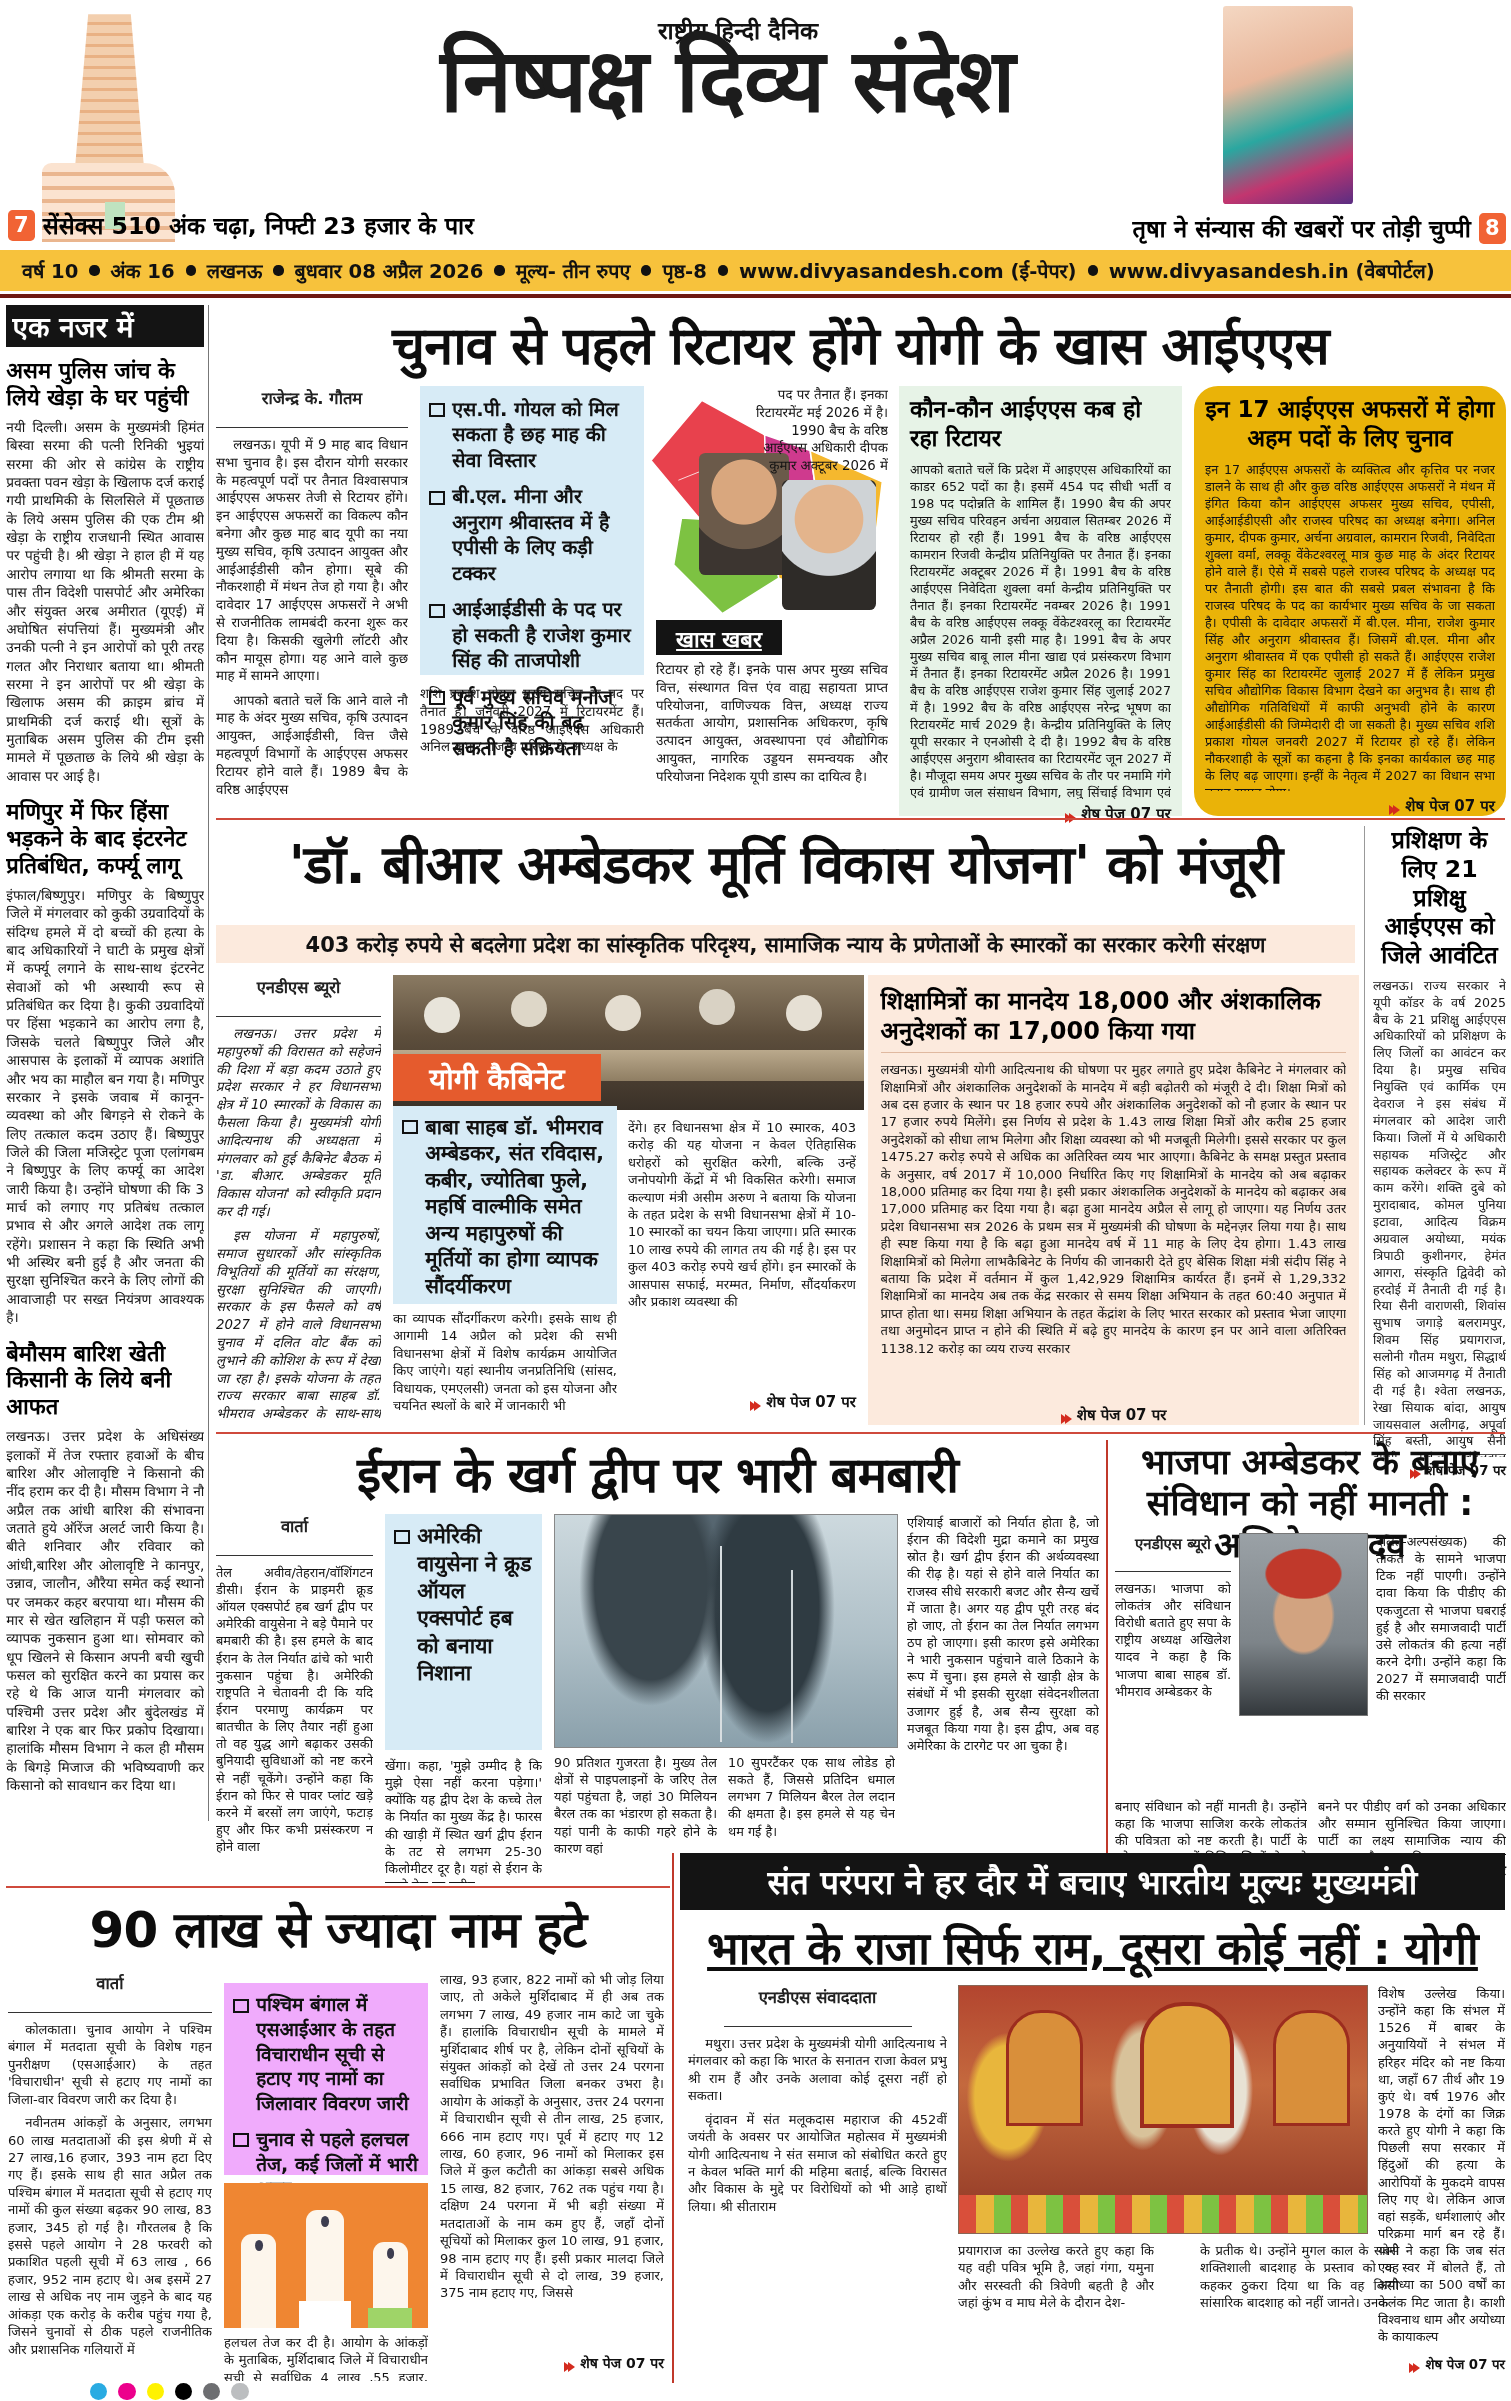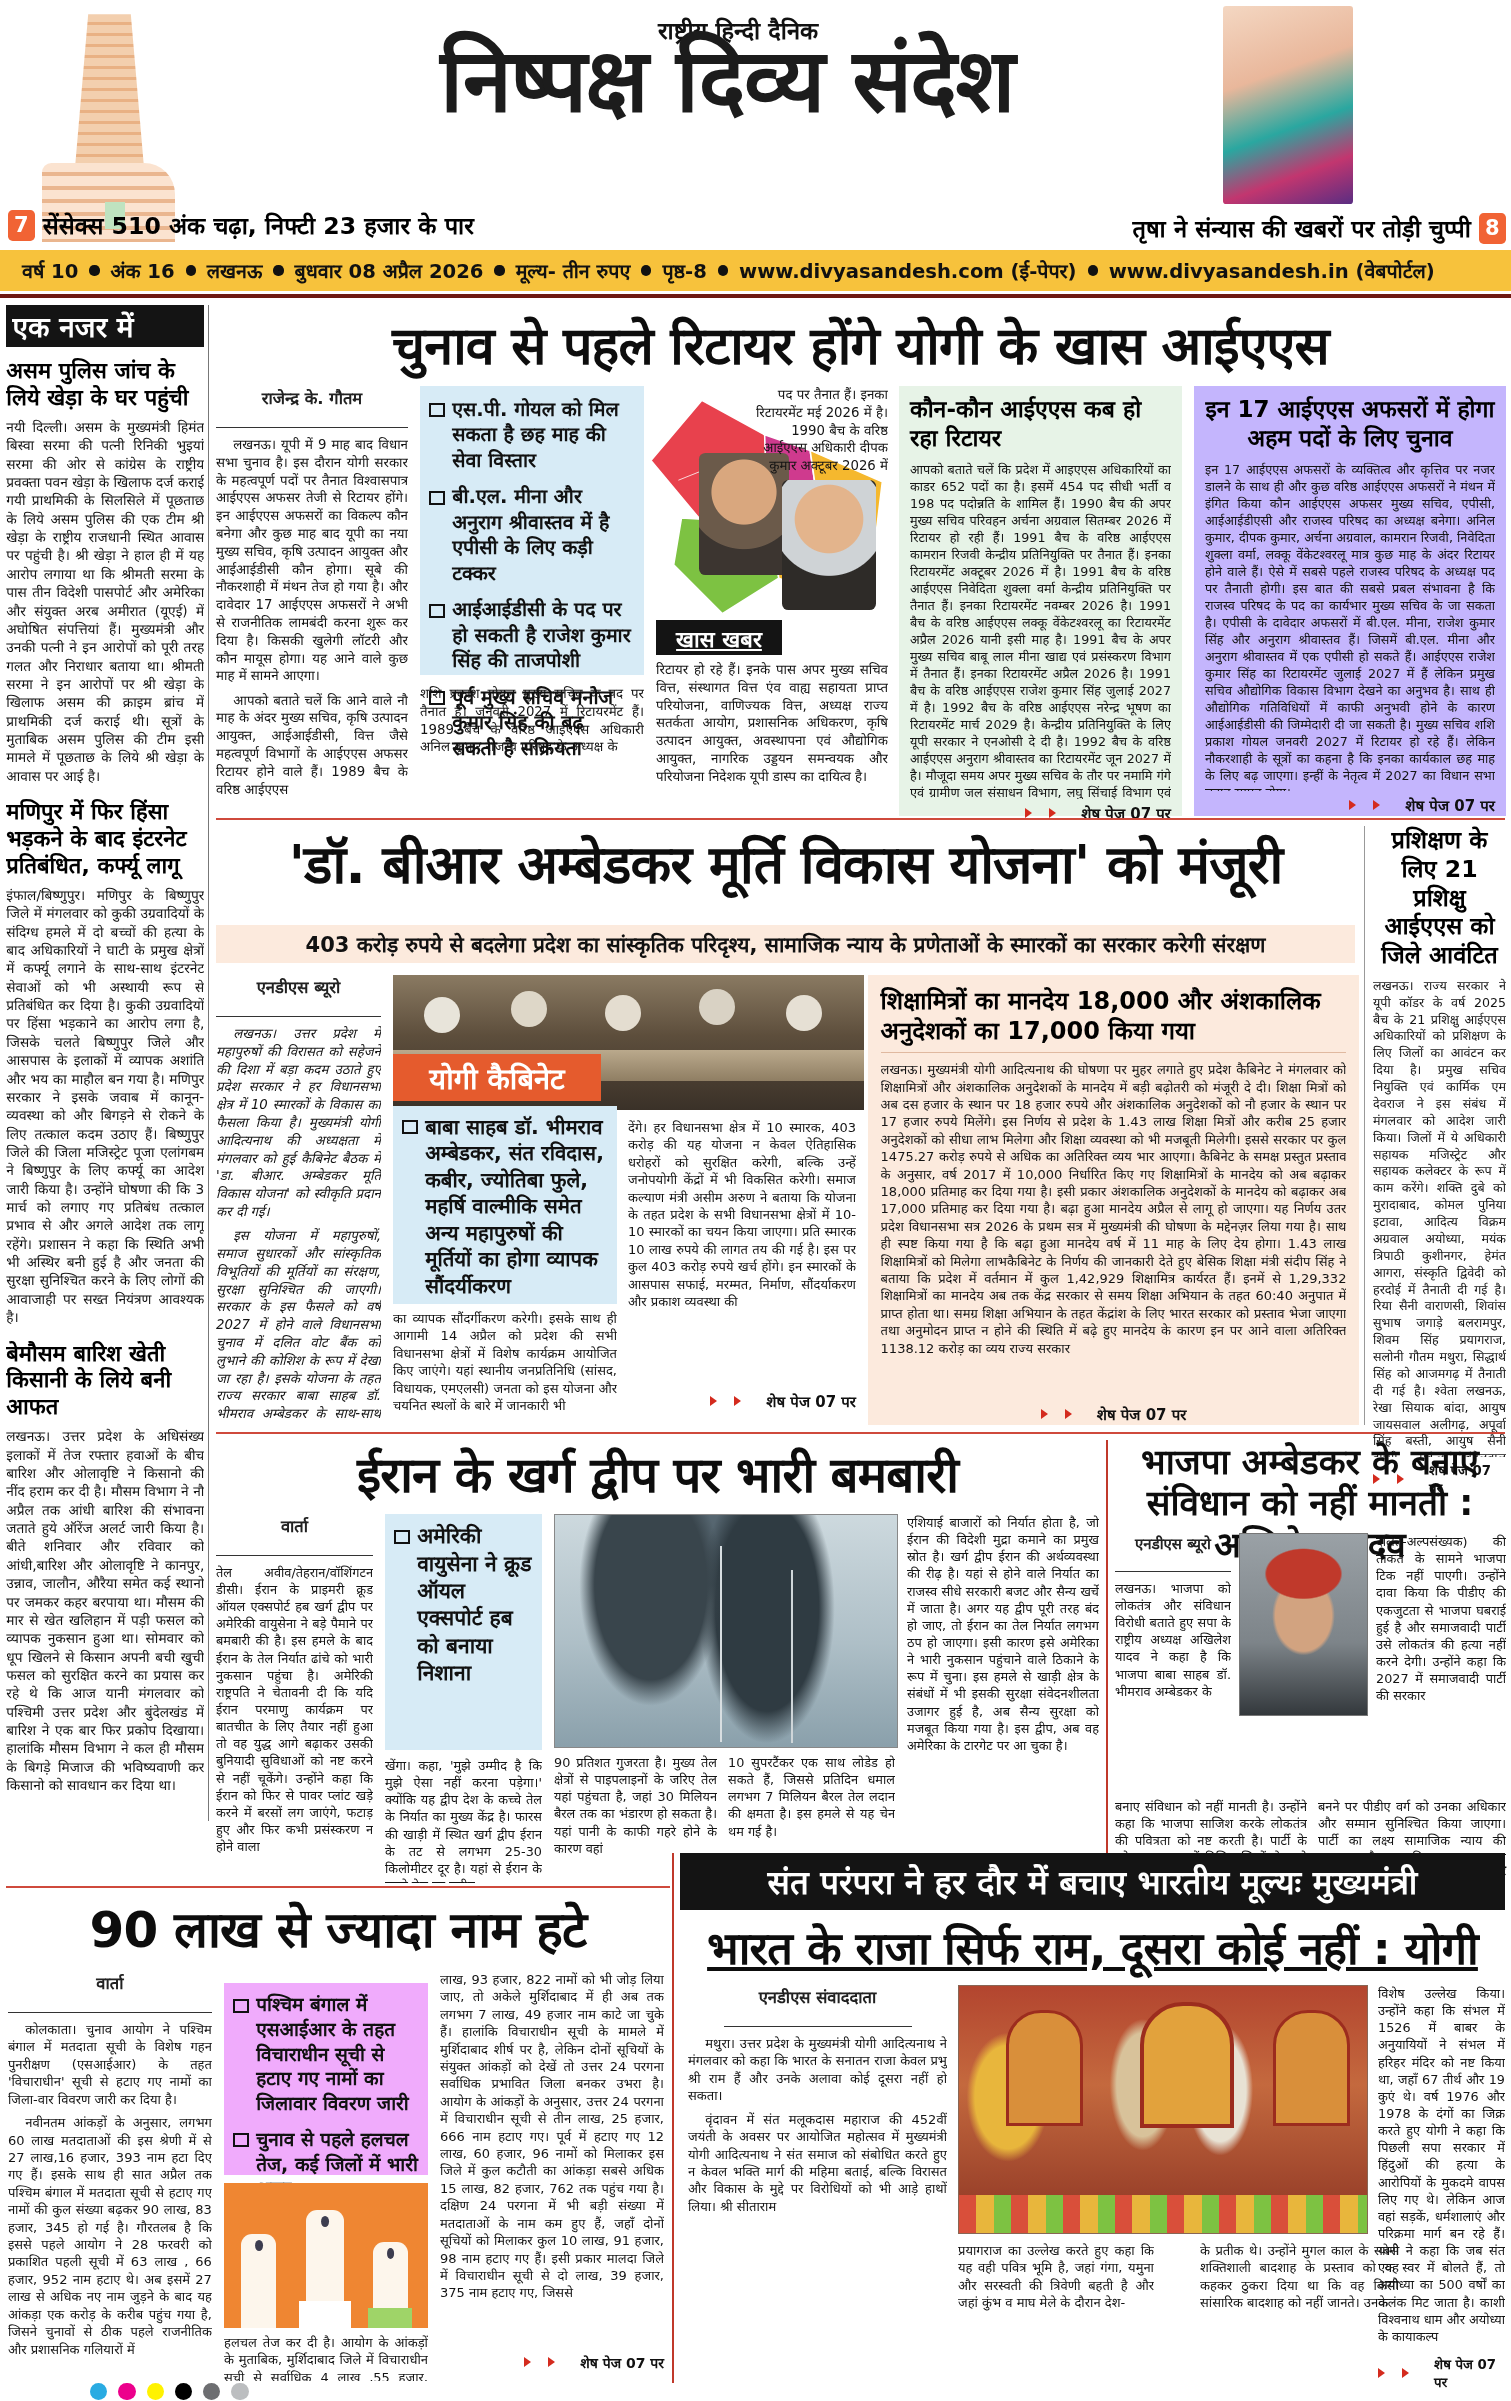--- a/index.html
+++ b/index.html
@@ -4,21 +4,21 @@
 <style>
   html,body{margin:0;padding:0;background:#e9e9e9;}
   #page{position:relative;width:1512px;height:2401px;background:#ffffff;margin:0 auto;
         font-family:"DejaVu Sans",sans-serif;color:#111;overflow:hidden;}
   .abs{position:absolute;}
   .t{font-size:13.3px;line-height:1.34;text-align:justify;color:#141414;overflow:hidden;}
   .t p{margin:0 0 6.3px 0;text-indent:17.3px;}
   .byline{font-weight:bold;text-align:center;font-size:16.5px;color:#222;
           border-bottom:1.6px solid #333;padding-bottom:18px;margin-bottom:7.9px;}
   .story-title{font-weight:bold;color:#000;line-height:1.22;}
-  .jump{display:flex;justify-content:flex-end;align-items:center;gap:20px;font-weight:bold;font-size:15px;margin-top:4.7px;}
+  .jump{display:flex;justify-content:flex-end;align-items:flex-end;gap:0;font-weight:bold;font-size:15px;margin-top:4.7px;}
   .jarr{width:0;height:0;border:5.5px solid transparent;border-left:7.9px solid #d42b1e;display:inline-block;}
   .jarr.j2{margin-left:-7.9px;}
   .sq{display:inline-block;width:11.8px;height:10.2px;border:2.4px solid #111;margin-right:7px;flex:0 0 auto;margin-top:6.3px;}
   .bullet-item{display:flex;font-weight:bold;line-height:1.3;margin-bottom:11px;}
   .dot{display:inline-block;width:10.2px;height:10.2px;border-radius:50%;background:#111;margin:0 11px;vertical-align:middle;flex:0 0 auto;}
   .photo{background-size:cover;overflow:hidden;}
   .vline{width:1.6px;background:#c0392b;}
   .hline{height:1.6px;background:#cf4a3c;}
   .badge{display:inline-flex;align-items:center;justify-content:center;width:27px;height:31px;
          background:#f16334;color:#fff;font-weight:bold;font-size:21px;border-radius:4.7px;flex:0 0 auto;}
@@ -149,21 +149,21 @@
   <div class="abs" style="left:899px;top:386px;width:283px;height:430px;background:#e7f3e7;padding:9.4px 11px;box-sizing:border-box;">
     <div class="boxtitle" style="font-size:23px;">कौन-कौन आईएएस कब हो रहा रिटायर</div>
     <div class="t" style="font-size:12.7px;height:338px;">आपको बताते चलें कि प्रदेश में आइएएस अधिकारियों का काडर 652 पदों का है। इसमें 454 पद सीधी भर्ती व 198 पद पदोन्नति के शामिल हैं। 1990 बैच की अपर मुख्य सचिव परिवहन अर्चना अग्रवाल सितम्बर 2026 में रिटायर हो रही हैं। 1991 बैच के वरिष्ठ आईएएस कामरान रिजवी केन्द्रीय प्रतिनियुक्ति पर तैनात हैं। इनका रिटायरमेंट अक्टूबर 2026 में है। 1991 बैच के वरिष्ठ आईएएस निवेदिता शुक्ला वर्मा केन्द्रीय प्रतिनियुक्ति पर तैनात हैं। इनका रिटायरमेंट नवम्बर 2026 है। 1991 बैच के वरिष्ठ आईएएस लक्कू वेंकेटश्वरलू का रिटायरमेंट अप्रैल 2026 यानी इसी माह है। 1991 बैच के अपर मुख्य सचिव बाबू लाल मीना खाद्य एवं प्रसंस्करण विभाग में तैनात हैं। इनका रिटायरमेंट अप्रैल 2026 है। 1991 बैच के वरिष्ठ आईएएस राजेश कुमार सिंह जुलाई 2027 में है। 1992 बैच के वरिष्ठ आईएएस नरेन्द्र भूषण का रिटायरमेंट मार्च 2029 है। केन्द्रीय प्रतिनियुक्ति के लिए यूपी सरकार ने एनओसी दे दी है। 1992 बैच के वरिष्ठ आईएएस अनुराग श्रीवास्तव का रिटायरमेंट जून 2027 में है। मौजूदा समय अपर मुख्य सचिव के तौर पर नमामि गंगे एवं ग्रामीण जल संसाधन विभाग, लघु सिंचाई विभाग एवं भूजल विभाग, मिशन निदेशक, ग्रामीण पेयजल मिशन, उ.प्र. परियोजना निदेशक, राज्य स्वच्छ गंगा मिशन</div>
     <div class="jump">
       <span class="jarr"></span>
         <span class="jarr j2"></span>
       <span>शेष पेज 07 पर</span>
     </div>
   </div>
 
-  <div class="abs" style="left:1194px;top:386px;width:312px;height:430px;background:#c4b5fd;padding:9.4px 11px;box-sizing:border-box;">
+  <div class="abs" style="left:1194px;top:386px;width:312px;height:430px;background:#eab308;padding:9.4px 11px;box-sizing:border-box;border-radius:24px;">
     <div class="boxtitle" style="font-size:23px;text-align:center;">इन 17 आईएएस अफसरों में होगा अहम पदों के लिए चुनाव</div>
     <div class="t" style="font-size:12.7px;height:330px;">इन 17 आईएएस अफसरों के व्यक्तित्व और कृत्तिव पर नजर डालने के साथ ही और कुछ वरिष्ठ आईएएस अफसरों ने मंथन में इंगित किया कौन आईएएस अफसर मुख्य सचिव, एपीसी, आईआईडीएसी और राजस्व परिषद का अध्यक्ष बनेगा। अनिल कुमार, दीपक कुमार, अर्चना अग्रवाल, कामरान रिजवी, निवेदिता शुक्ला वर्मा, लक्कू वेंकेटश्वरलू मात्र कुछ माह के अंदर रिटायर होने वाले हैं। ऐसे में सबसे पहले राजस्व परिषद के अध्यक्ष पद पर तैनाती होगी। इस बात की सबसे प्रबल संभावना है कि राजस्व परिषद के पद का कार्यभार मुख्य सचिव के जा सकता है। एपीसी के दावेदार अफसरों में बी.एल. मीना, राजेश कुमार सिंह और अनुराग श्रीवास्तव हैं। जिसमें बी.एल. मीना और अनुराग श्रीवास्तव में एक एपीसी हो सकते हैं। आईएएस राजेश कुमार सिंह का रिटायरमेंट जुलाई 2027 में हैं लेकिन प्रमुख सचिव औद्योगिक विकास विभाग देखने का अनुभव है। साथ ही औद्योगिक गतिविधियों में काफी अनुभवी होने के कारण आईआईडीसी की जिम्मेदारी दी जा सकती है। मुख्य सचिव शशि प्रकाश गोयल जनवरी 2027 में रिटायर हो रहे हैं। लेकिन नौकरशाही के सूत्रों का कहना है कि इनका कार्यकाल छह माह के लिए बढ़ जाएगा। इन्हीं के नेतृत्व में 2027 का विधान सभा चुनाव सम्पन्न होगा।</div>
     <div class="jump">
       <span class="jarr"></span>
         <span class="jarr j2"></span>
       <span>शेष पेज 07 पर</span>
     </div>
   </div>
 
   <div class="abs hline" style="left:216px;top:818px;width:1289px;"></div>

